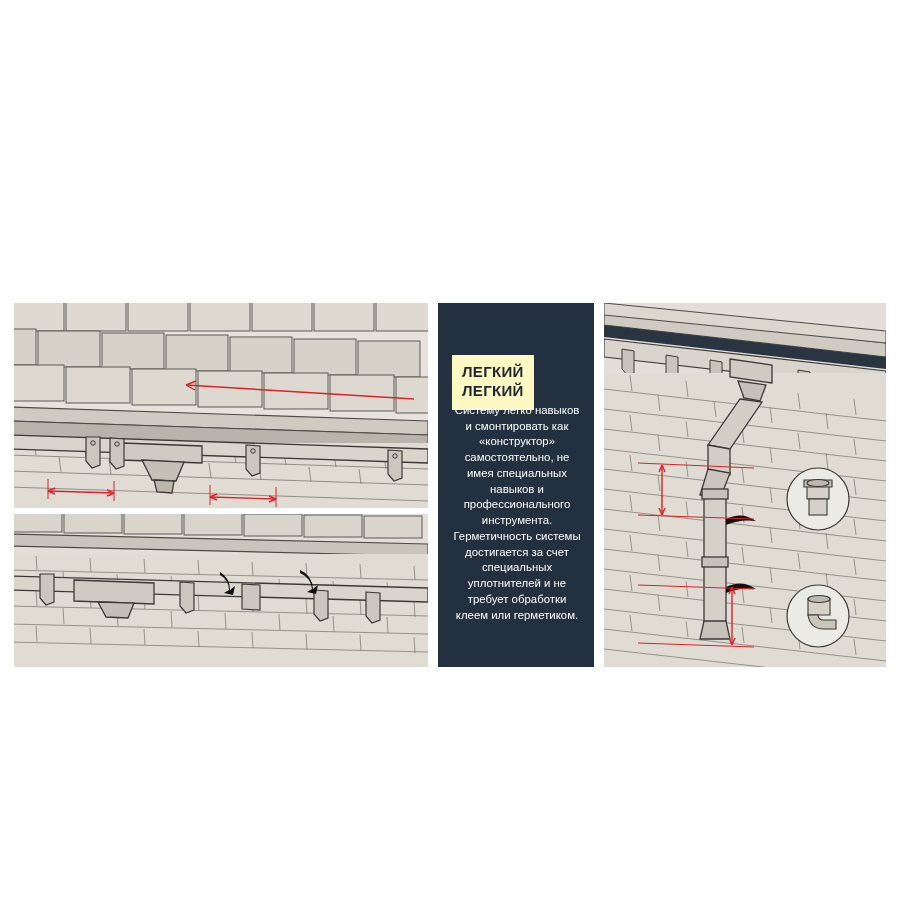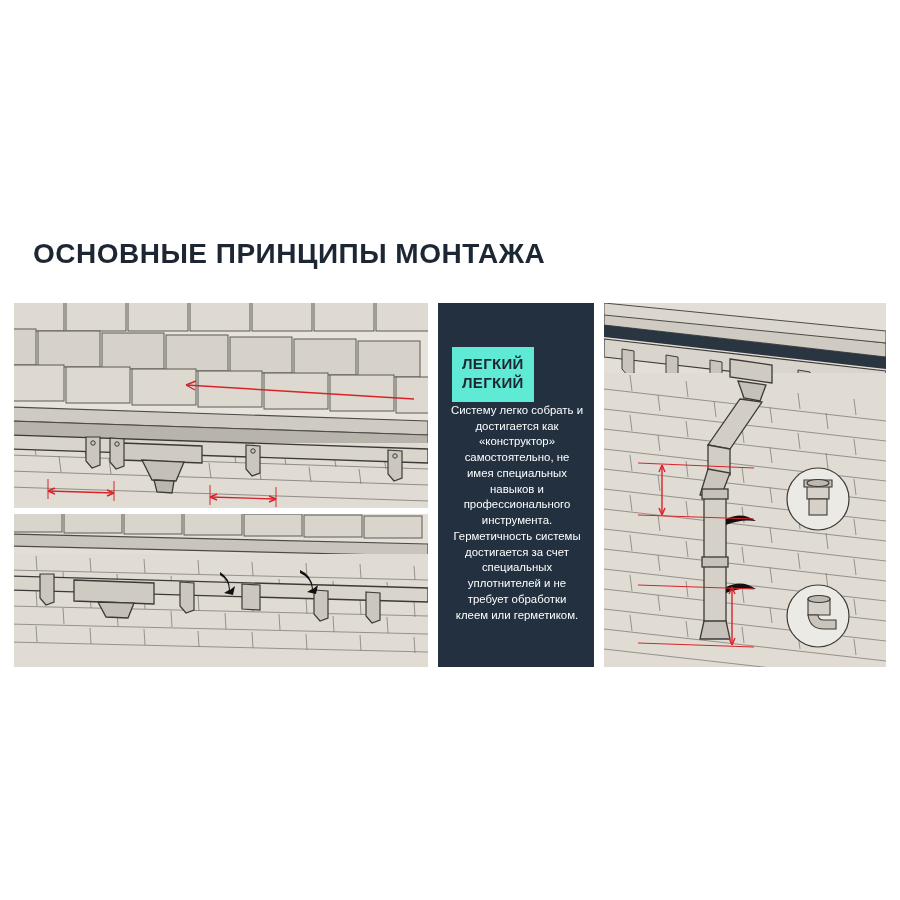--- a/index.html
+++ b/index.html
@@ -39,22 +39,22 @@
   #panel-text      { left: 438px; top: 303px; width: 156px; height: 364px; background:#22303f; }
   #panel-downpipe  { left: 604px; top: 303px; width: 282px; height: 364px; }
 
   
   .ill { position:absolute; left:0; top:0; width:100%; height:100%; }
 
   
   .badge {
     position: absolute;
     left: 14px;
-    top: 44px;
-    background: #5eead4;
+    top: 52px;
+    background: #fef9c3;
     color: #1d2733;
     font-weight: bold;
     font-size: 15px;
     line-height: 1.25;
     padding: 8px 10px 9px 10px;
     letter-spacing: .3px;
   }
   .panel-paragraph {
     position: absolute;
     left: 12px;
@@ -64,21 +64,20 @@
     font-size: 11.4px;
     line-height: 1.38;
     text-align: center;
   }
 </style>
 </head>
 <body>
 
 <div class="page">
 
-  <div class="title">ОСНОВНЫЕ ПРИНЦИПЫ МОНТАЖА</div>
 
   <div class="panel" id="panel-roof">
     <svg class="ill" viewBox="0 0 414 205" preserveAspectRatio="none">
       <defs>
         <clipPath id="clipRoof">
             <rect x="0" y="0" width="414" height="205"></rect>
           </clipPath>
       </defs>
       <g clip-path="url(#clipRoof)">
         <rect x="0" y="0" width="414" height="205" fill="#e7e3dc"></rect>
@@ -268,21 +267,21 @@
       </g>
     </svg>
 
   </div>
 
   <div class="panel" id="panel-text">
     <div class="badge">
       <div>ЛЕГКИЙ</div>
       <div>ЛЕГКИЙ</div>
     </div>
-    <div class="panel-paragraph">Систему легко собрать и достигается как «конструктор» самостоятельно, не имея специальных навыков и профессионального инструмента. Герметичность системы достигается за счет специальных уплотнителей и не требует обработки клеем или герметиком.</div>
+    <div class="panel-paragraph">Систему легко навыков и смонтировать как «конструктор» самостоятельно, не имея специальных навыков и профессионального инструмента. Герметичность системы достигается за счет специальных уплотнителей и не требует обработки клеем или герметиком.</div>
   </div>
 
   <div class="panel" id="panel-downpipe">
     <svg class="ill" viewBox="0 0 282 364" preserveAspectRatio="none">
       <rect x="0" y="0" width="282" height="364" fill="#e3dfd8"></rect>
 
       <path d="M0 8 L282 40 L282 54 L0 22 Z" fill="#cfcbc3" stroke="#4e4b47" stroke-width="1.2"></path>
       <path d="M0 0 L282 28 L282 40 L0 12 Z" fill="#dbd7cf" stroke="#4e4b47" stroke-width="1"></path>
 
       <path d="M0 22 L282 54 L282 66 L0 34 Z" fill="#2a3542"></path>

